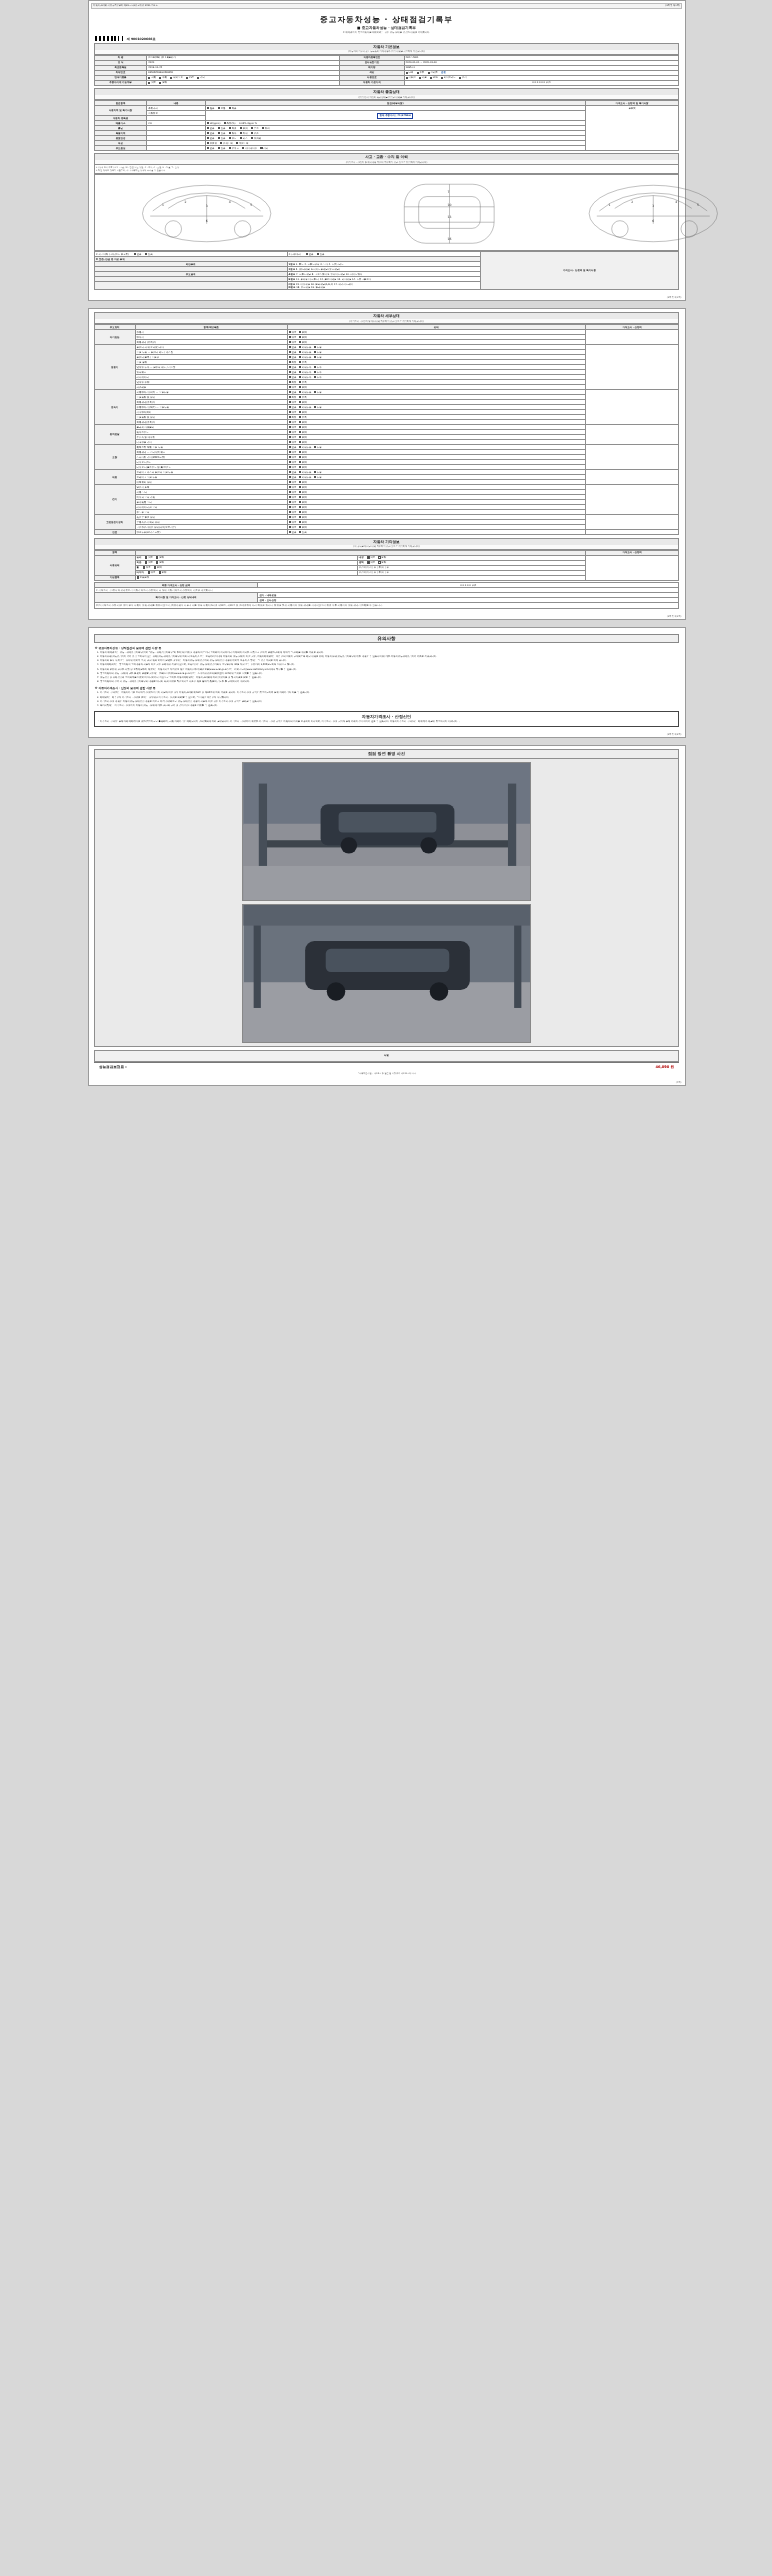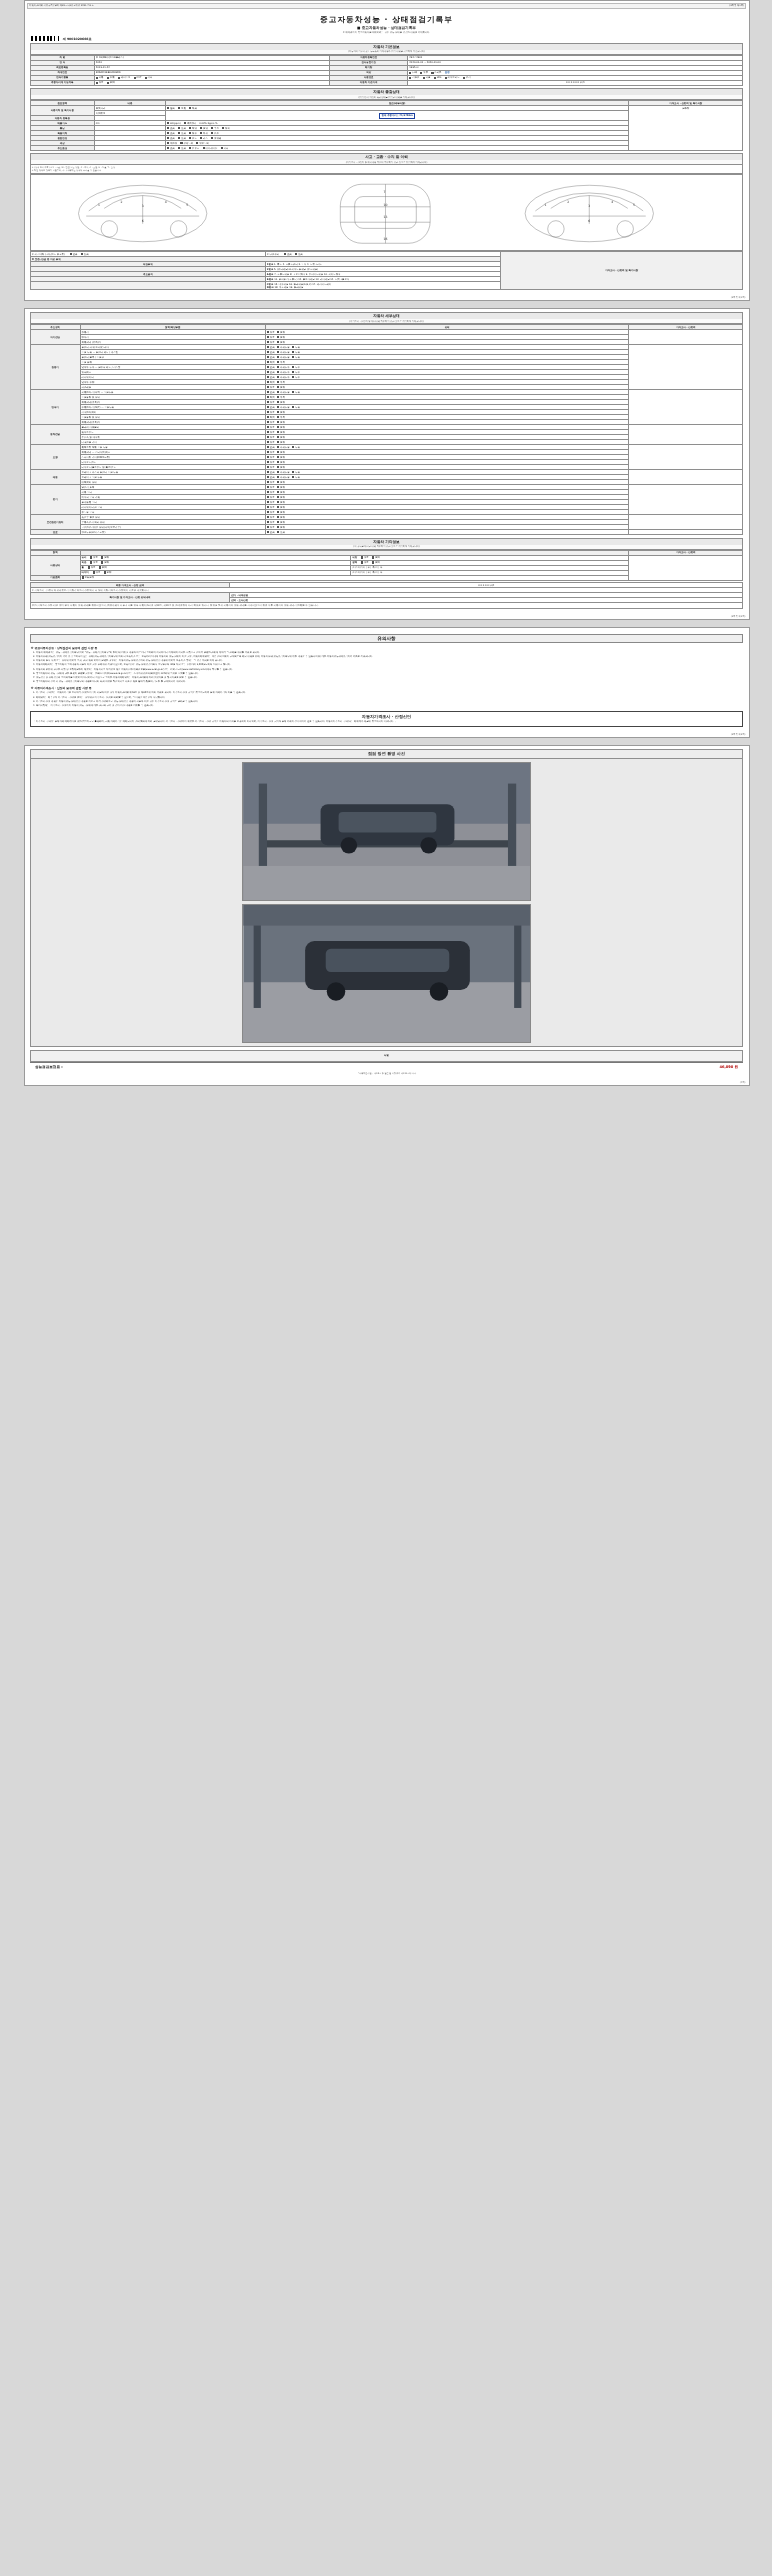--- a/index.html
+++ b/index.html
@@ -5,21 +5,21 @@
   * { box-sizing: border-box; }
   body {
     margin: 0;
     background: #d8d8d8;
     font-family: "DejaVu Sans", "Liberation Sans", sans-serif;
     font-size: 2.6px;
     color: #1a1a1a;
     width: 773px;
   }
   .page {
-    width: 726px;
+    width: 598px;
     margin: 0 auto 7.2px auto;
     background: #ffffff;
     border: 0.5px solid #9a9a9a;
     padding: 0;
     position: relative;
   }
   .page-inner { padding: 3.1px 5.2px 5.2px 5.2px; }
   .topbar {
     font-size: 2.3px;
     color: #333;

